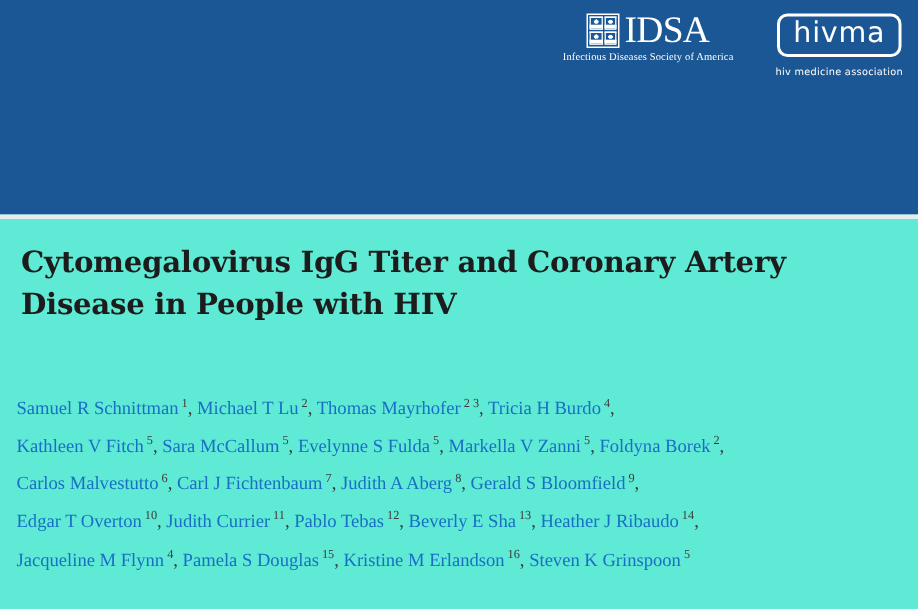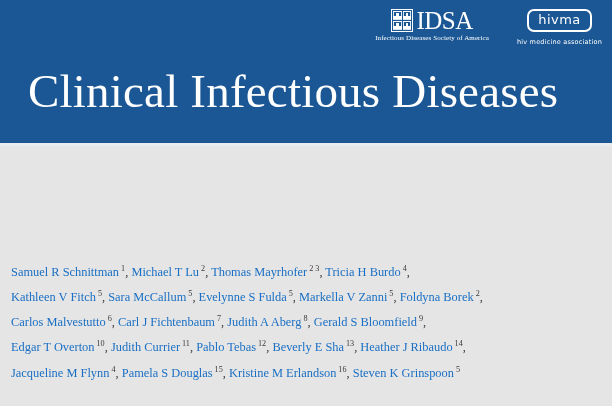--- a/index.html
+++ b/index.html
@@ -12,21 +12,21 @@
     overflow: hidden;
     background: #ffffff;
     font-family: "Liberation Sans", sans-serif;
     -webkit-font-smoothing: antialiased;
   }
 
   .page {
     position: relative;
     width: 612px;
     height: 406px;
-    background: #e5e5e5;
+    background: #5eead4;
   }
 
   
   .masthead {
     position: absolute;
     left: 0;
     top: 0;
     width: 612px;
     height: 143px;
     background: #1a5794;
@@ -108,21 +108,21 @@
     align-items: center;
     line-height: 1;
   }
   .hivma-box {
     border: 2px solid #ffffff;
     border-radius: 7px;
     padding: 2px 9px 3px 9px;
   }
   .hivma-word {
     font-family: "DejaVu Sans", sans-serif;
-    font-size: 13px;
+    font-size: 19px;
     color: #ffffff;
     letter-spacing: 0.5px;
     line-height: 1.05;
   }
   .hivma-sub {
     margin-top: 7px;
     font-family: "DejaVu Sans", sans-serif;
     font-size: 6.5px;
     color: #ffffff;
     letter-spacing: 0.2px;
@@ -210,25 +210,25 @@
 
       <div class="hivma-logo">
         <div class="hivma-box">
           <div class="hivma-word">hivma</div>
         </div>
         <div class="hivma-sub">hiv medicine association</div>
       </div>
 
     </div>
 
-    <div class="journal-name">Clinical Infectious Diseases</div>
   </div>
 
   <div class="masthead-underline"></div>
 
+  <h1 class="article-title">Cytomegalovirus IgG Titer and Coronary Artery Disease in People with HIV</h1>
 
   <div class="authors" style="color: rgb(26, 111, 196);">
       <div class="author-line"><span class="author-name">Samuel R Schnittman</span><sup class="author-sup">1</sup><span class="author-sep">, </span><span class="author-name">Michael T Lu</span><sup class="author-sup">2</sup><span class="author-sep">, </span><span class="author-name">Thomas Mayrhofer</span><sup class="author-sup">2  3</sup><span class="author-sep">, </span><span class="author-name">Tricia H Burdo</span><sup class="author-sup">4</sup><span class="author-sep">,</span></div>
       <div class="author-line"><span class="author-name">Kathleen V Fitch</span><sup class="author-sup">5</sup><span class="author-sep">, </span><span class="author-name">Sara McCallum</span><sup class="author-sup">5</sup><span class="author-sep">, </span><span class="author-name">Evelynne S Fulda</span><sup class="author-sup">5</sup><span class="author-sep">, </span><span class="author-name">Markella V Zanni</span><sup class="author-sup">5</sup><span class="author-sep">, </span><span class="author-name">Foldyna Borek</span><sup class="author-sup">2</sup><span class="author-sep">,</span></div>
       <div class="author-line"><span class="author-name">Carlos Malvestutto</span><sup class="author-sup">6</sup><span class="author-sep">, </span><span class="author-name">Carl J Fichtenbaum</span><sup class="author-sup">7</sup><span class="author-sep">, </span><span class="author-name">Judith A Aberg</span><sup class="author-sup">8</sup><span class="author-sep">, </span><span class="author-name">Gerald S Bloomfield</span><sup class="author-sup">9</sup><span class="author-sep">,</span></div>
       <div class="author-line"><span class="author-name">Edgar T Overton</span><sup class="author-sup">10</sup><span class="author-sep">, </span><span class="author-name">Judith Currier</span><sup class="author-sup">11</sup><span class="author-sep">, </span><span class="author-name">Pablo Tebas</span><sup class="author-sup">12</sup><span class="author-sep">, </span><span class="author-name">Beverly E Sha</span><sup class="author-sup">13</sup><span class="author-sep">, </span><span class="author-name">Heather J Ribaudo</span><sup class="author-sup">14</sup><span class="author-sep">,</span></div>
       <div class="author-line"><span class="author-name">Jacqueline M Flynn</span><sup class="author-sup">4</sup><span class="author-sep">, </span><span class="author-name">Pamela S Douglas</span><sup class="author-sup">15</sup><span class="author-sep">, </span><span class="author-name">Kristine M Erlandson</span><sup class="author-sup">16</sup><span class="author-sep">, </span><span class="author-name">Steven K Grinspoon</span><sup class="author-sup">5</sup></div>
     </div>
 
 </div>

